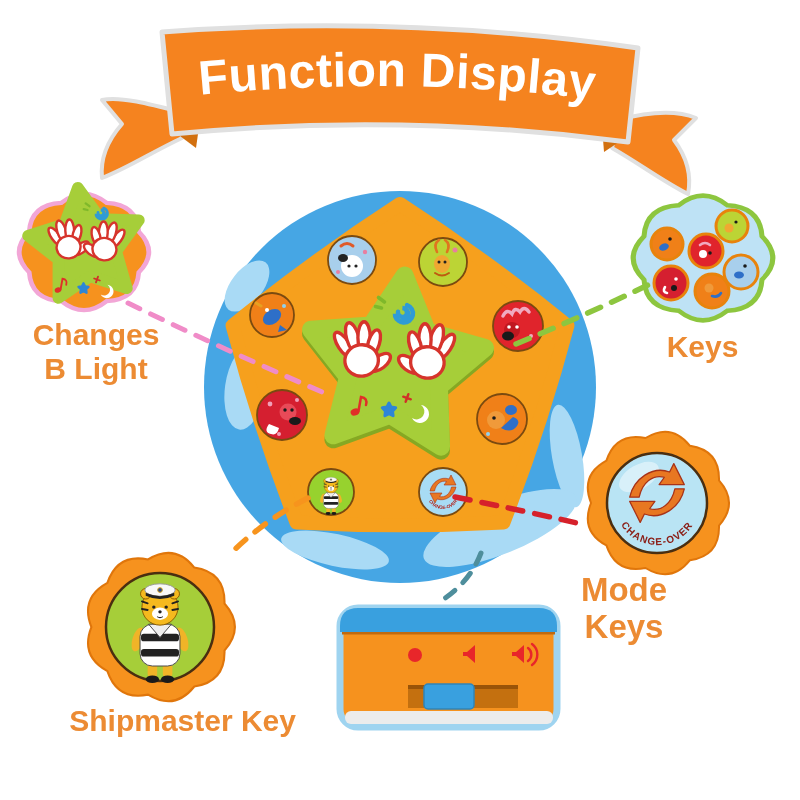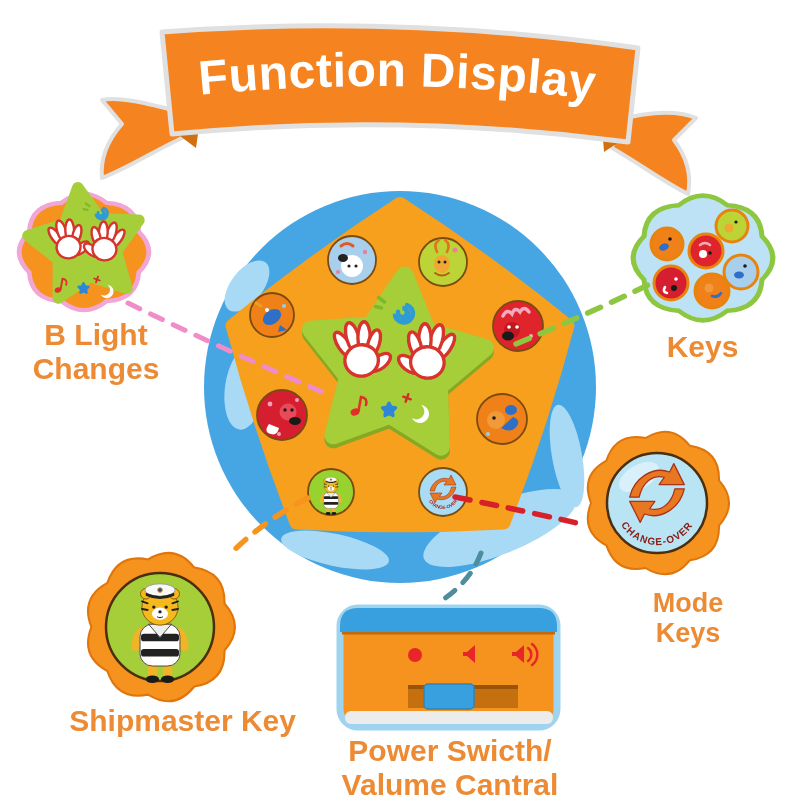--- a/index.html
+++ b/index.html
@@ -4,21 +4,21 @@
 <style>
   html,body{margin:0;padding:0;background:#fff;}
   .canvas{position:relative;width:800px;height:800px;background:#ffffff;overflow:hidden;
           font-family:"Liberation Sans",sans-serif;}
   .abs{position:absolute;}
   svg{display:block;}
   .lbl{position:absolute;text-align:center;font-weight:bold;color:#EC8B33;line-height:1.12;
        font-family:"Liberation Sans",sans-serif;}
   .lbl-light{left:5px;top:318px;width:182px;font-size:30px;}
   .lbl-fkeys{left:605px;top:330px;width:195px;font-size:30px;}
-  .lbl-mode{left:596px;top:572px;width:184px;font-size:27px;margin-top:16px;}
+  .lbl-mode{left:532px;top:572px;width:184px;font-size:33px;}
   .lbl-ship{left:38px;top:704px;width:258px;font-size:30px;text-align:right;}
   .lbl-power{left:318px;top:734px;width:264px;font-size:30px;}
   .z1{z-index:1}.z2{z-index:2}.z3{z-index:3}.z5{z-index:5}
 </style>
 </head>
 <body>
 
 <div class="canvas">
 
   <svg width="0" height="0" aria-hidden="true">
@@ -253,29 +253,25 @@
 
   <svg class="abs z5" style="left:0;top:0;pointer-events:none" width="800" height="800" viewBox="0 0 800 800">
     <path d="M 128,303 Q 225,350 322,392" fill="none" stroke="#F08CC8" stroke-width="5" stroke-dasharray="13 12" stroke-linecap="round"></path>
     <path d="M 516,344 Q 586,315 650,284" fill="none" stroke="#8DC63F" stroke-width="5.5" stroke-dasharray="14 12" stroke-linecap="round"></path>
     <path d="M 455,497 Q 520,510 577,523" fill="none" stroke="#D6212B" stroke-width="5.5" stroke-dasharray="15 12" stroke-linecap="round"></path>
     <path d="M 308,498 Q 264,520 228,556" fill="none" stroke="#F7941D" stroke-width="5.5" stroke-dasharray="13 12" stroke-linecap="round"></path>
     <path d="M 481,553 Q 470,582 441,601" fill="none" stroke="#4E8E9C" stroke-width="5" stroke-dasharray="12 11" stroke-linecap="round"></path>
   </svg>
 
   <div class="lbl lbl-light z3">
+    <div>Changes</div>
     <div>B Light</div>
-    <div>Changes</div>
   </div>
   <div class="lbl lbl-fkeys z3">
     <div>Keys</div>
   </div>
   <div class="lbl lbl-mode z3">
     <div>Mode</div>
     <div>Keys</div>
   </div>
   <div class="lbl lbl-ship z3">Shipmaster Key</div>
-  <div class="lbl lbl-power z3">
-    <div>Power Swicth/</div>
-    <div>Valume Cantral</div>
-  </div>
 
 </div>
 
 </body></html>

